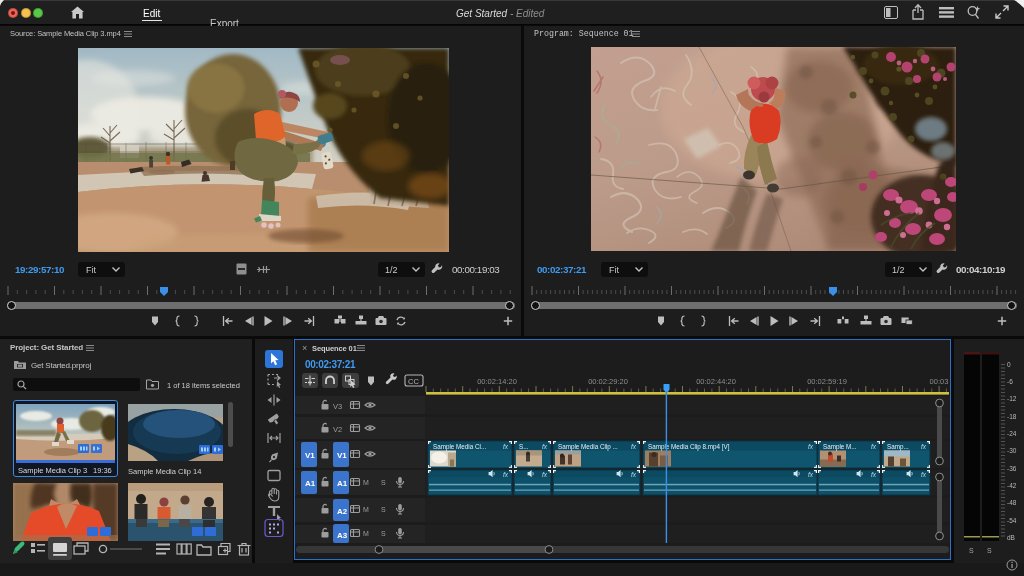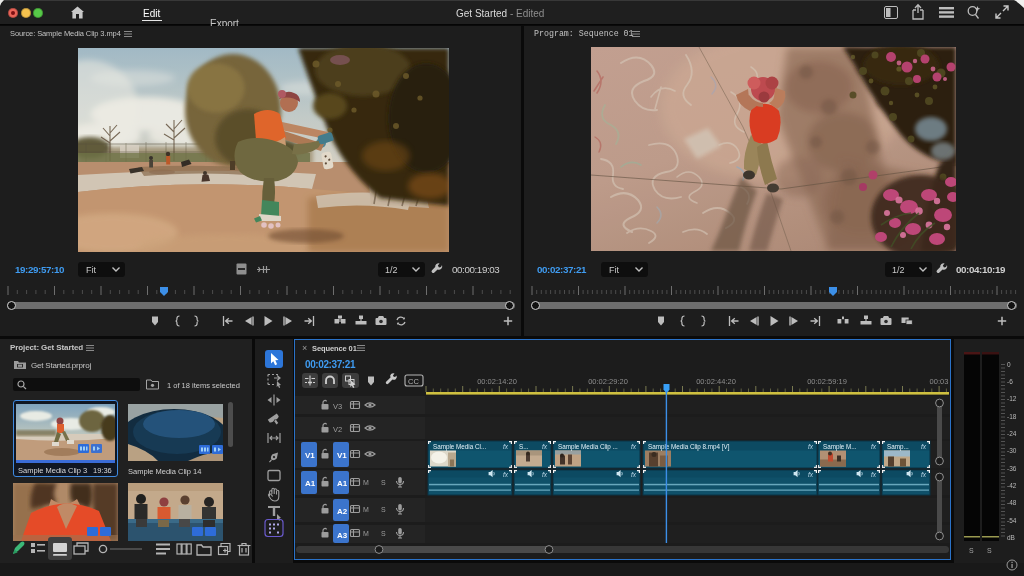--- a/index.html
+++ b/index.html
@@ -112,21 +112,21 @@
   <div class="abs" style="left:11px;top:10.5px;width:4px;height:4px;border-radius:50%;background:#7e1013;"></div>
   <div class="abs" style="left:20.5px;top:7.5px;width:10px;height:10px;border-radius:50%;background:#f5c24e;box-shadow:inset 0 0 0 1px rgba(0,0,0,0.25);"></div>
   <div class="abs" style="left:33px;top:7.5px;width:10px;height:10px;border-radius:50%;background:#57c948;box-shadow:inset 0 0 0 1px rgba(0,0,0,0.25);"></div>
   <svg style="left:70px;top:5px;" width="15" height="15" viewBox="0 0 15 15">
     <path d="M7.5 1.5 L14 7 L12.6 7 L12.6 13.5 L9 13.5 L9 9 L6 9 L6 13.5 L2.4 13.5 L2.4 7 L1 7 Z" fill="#c9c9c9"></path>
   </svg>
   <div class="txt" style="left:103px;top:25px;font-size:10px;padding-left:16px;">Import</div>
   <div class="txt" style="left:143px;top:7.5px;font-size:10px;color:#ffffff;">Edit</div>
   <div class="abs" style="left:142px;top:19.5px;width:20px;height:1.6px;background:#e8e8e8;"></div>
   <div class="txt" style="left:174px;top:18px;font-size:10px;margin-left:36px;">Export</div>
-  <div class="txt" style="left:456px;top:7.5px;font-size:10px;color:#dadada;">Get Started <span style="color:#8e8e8e;">- Edited</span></div>
+  <div class="txt" style="left:456px;top:7.5px;font-size:10px;color:#dadada;font-style:italic;">Get Started <span style="color:#8e8e8e;">- Edited</span></div>
 
   <svg style="left:884px;top:6px;" width="14" height="13" viewBox="0 0 14 13">
     <rect x="0.5" y="0.5" width="13" height="12" rx="1.5" fill="none" stroke="#bdbdbd"></rect>
     <rect x="2" y="2" width="4.5" height="9" fill="#bdbdbd"></rect>
   </svg>
   <svg style="left:911px;top:4px;" width="14" height="16" viewBox="0 0 14 16">
     <path d="M2 6 L5 6 M9 6 L12 6 M2 6 L2 15 L12 15 L12 6" stroke="#bdbdbd" stroke-width="1.3" fill="none"></path>
     <path d="M7 9 L7 1 M4 4 L7 0.8 L10 4" stroke="#bdbdbd" stroke-width="1.3" fill="none"></path>
   </svg>
   <svg style="left:939px;top:7px;" width="15" height="11" viewBox="0 0 15 11">

